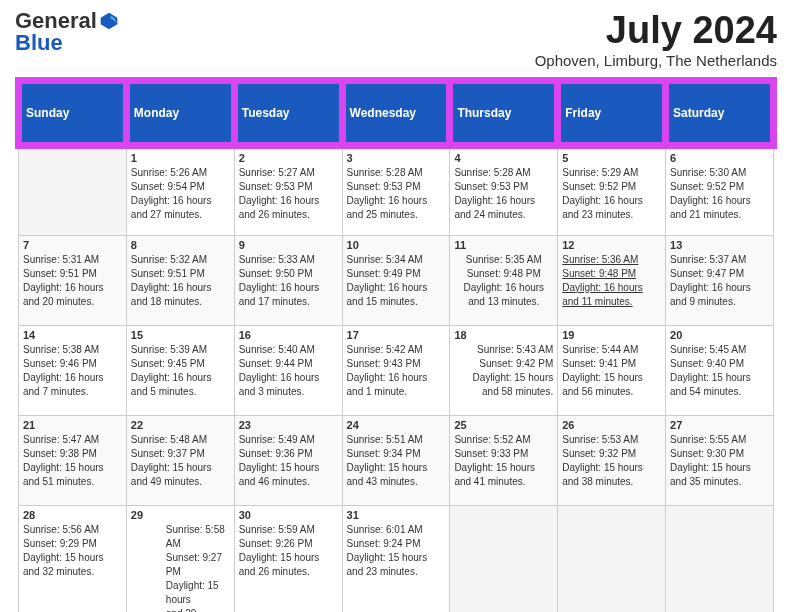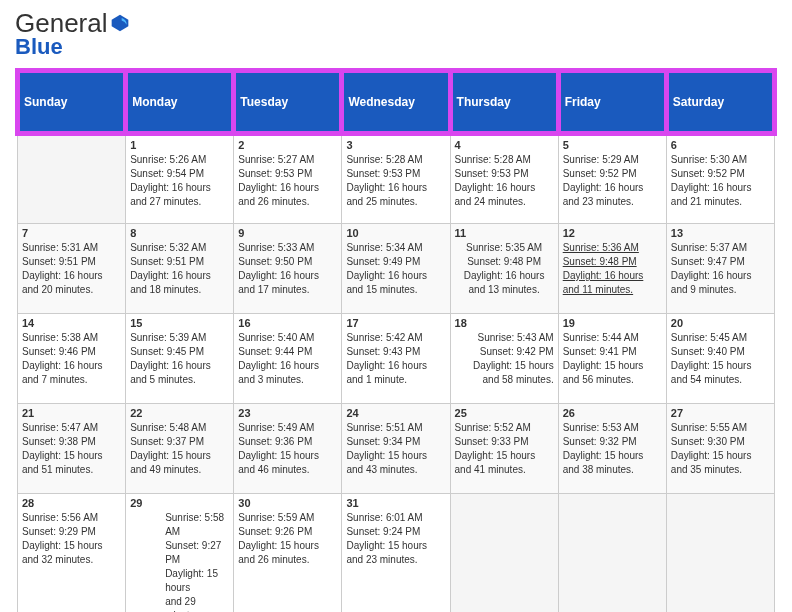--- a/index.html
+++ b/index.html
@@ -17,22 +17,22 @@
       margin-bottom: 8px;
     }
     .logo {
       display: flex;
       flex-direction: column;
       align-items: flex-start;
     }
     .logo-text {
       display: flex;
       align-items: center;
-      font-size: 26px;
-      font-weight: normal;
+      font-size: 22px;
+      font-weight: bold;
       color: #333;
       line-height: 1;
       text-align: right;
     }
     .logo-general { color: #333; }
     .logo-blue { color: #1a5abe; margin-top: 29px; }
     .logo-icon {
       width: 20px;
       height: 20px;
       margin-left: 2px;
@@ -55,21 +55,21 @@
       border-collapse: collapse;
       table-layout: fixed;
     }
     thead tr th {
       background-color: #1a5abe;
       color: #fff;
       font-size: 12px;
       font-weight: bold;
       padding: 22px 4px;
       text-align: left;
-      border: 5px solid #d946ef;
+      border: 7px solid #d946ef;
     }
     tbody tr td {
       border: 1px solid #ccc;
       vertical-align: top;
       padding: 3px 4px;
       font-size: 9.5px;
       color: #333;
       background: #fff;
       height: 90px;
     }
@@ -100,20 +100,24 @@
       <span class="logo-general">General</span>
       <svg class="logo-icon" viewBox="0 0 24 24">
         <path d="M12 2 L22 8 L22 16 L12 22 L2 16 L2 8 Z" fill="#1a5abe"></path>
         <path d="M14 6 Q20 8 20 14 Q18 10 14 9 Z" fill="#4db8ff"></path>
       </svg>
     </div>
     <div style="margin-top:-2px">
       <span class="logo-blue" style="font-size:22px;font-weight:bold;">Blue</span>
     </div>
   </div>
+  <div class="title-area">
+    <div class="month-year">July 2024</div>
+    <div class="location">Ophoven, Limburg, The Netherlands</div>
+  </div>
 </div>
 
 <table>
   <thead>
     <tr>
     <th>Sunday</th>
         <th>Monday</th>
         <th>Tuesday</th>
         <th>Wednesday</th>
         <th>Thursday</th>

